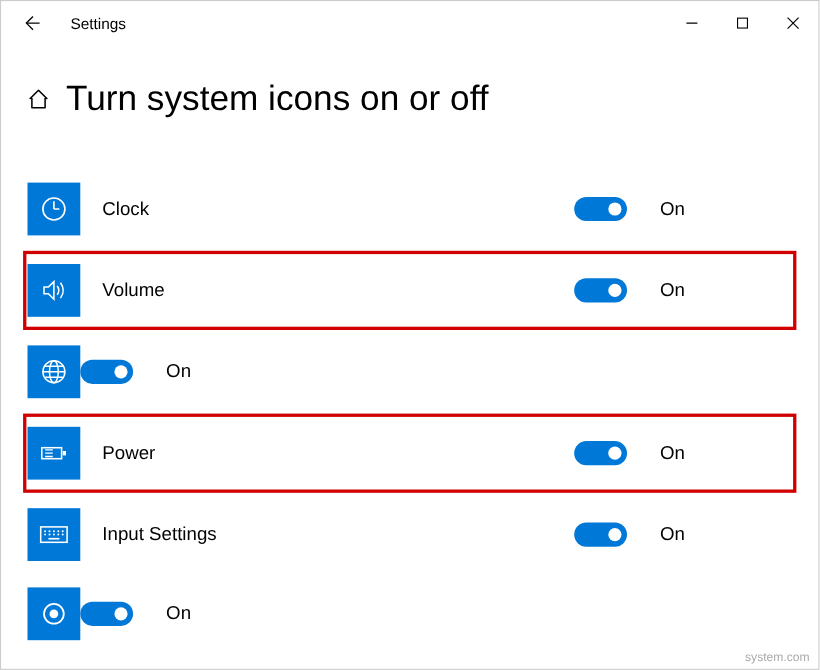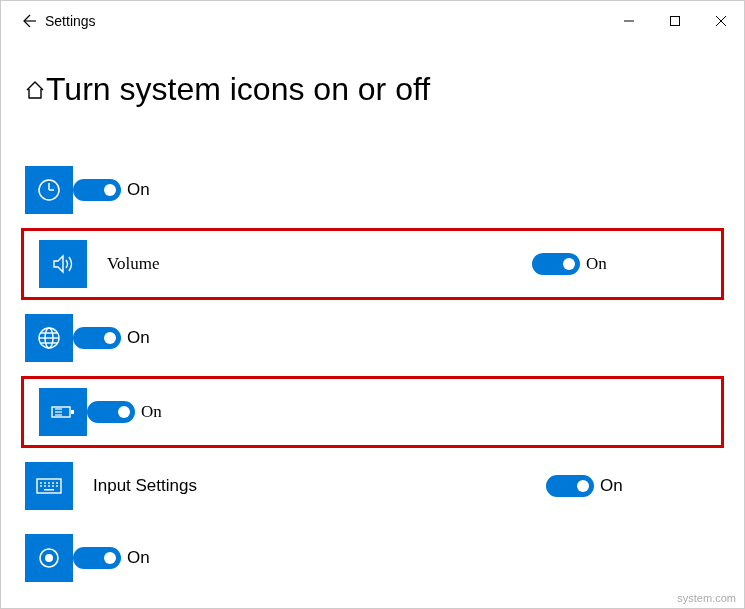--- a/index.html
+++ b/index.html
@@ -18,21 +18,21 @@
     }
     .titlebar {
       height: 40px;
       display: flex;
       align-items: center;
       padding: 0;
     }
     .titlebar-left {
       display: flex;
       align-items: center;
-      gap: 8px;
+      gap: 27px;
       padding-left: 18px;
     }
     .back-arrow {
       width: 18px;
       height: 18px;
       display: flex;
       align-items: center;
       justify-content: center;
       cursor: pointer;
     }
@@ -51,20 +51,21 @@
       align-items: center;
       justify-content: center;
       cursor: pointer;
     }
     .content {
       padding: 30px 20px 0 20px;
     }
     .page-header {
       display: flex;
       align-items: center;
+      gap: 14px;
       margin-bottom: 46px;
       padding-left: 3px;
     }
     .home-icon {
       width: 22px;
       height: 22px;
       display: flex;
       align-items: center;
       justify-content: center;
     }
@@ -81,42 +82,41 @@
     .setting-row {
       display: flex;
       align-items: center;
       height: 72px;
       padding: 0 4px;
       position: relative;
     }
     .setting-row.highlighted {
       border: 3px solid #d00000;
       margin: 2px 0;
-      padding: 0 15px;
-      font-family: Liberation Serif, serif;
+      padding: 0 1px;
     }
     .icon-tile {
       width: 48px;
       height: 48px;
       background: #0078d7;
       display: flex;
       align-items: center;
       justify-content: center;
       flex-shrink: 0;
     }
     .setting-label {
       font-size: 17px;
       color: #000;
       margin-left: 20px;
       flex-grow: 1;
     }
     .toggle-wrapper {
       display: flex;
       align-items: center;
-      gap: 6px;
+      gap: 30px;
       margin-right: 90px;
     }
     .toggle {
       width: 48px;
       height: 22px;
       background: #0078d7;
       border-radius: 11px;
       position: relative;
       cursor: pointer;
     }
@@ -188,20 +188,21 @@
   <div class="settings-list">
 
     <div class="setting-row">
       <div class="icon-tile">
         <svg width="26" height="26" viewBox="0 0 26 26">
           <circle cx="13" cy="13" r="10" stroke="#fff" stroke-width="1.5" fill="none"></circle>
           <line x1="13" y1="13" x2="13" y2="6" stroke="#fff" stroke-width="1.5"></line>
           <line x1="13" y1="13" x2="18" y2="13" stroke="#fff" stroke-width="1.5"></line>
         </svg>
       </div>
+      <span class="setting-label">Clock</span>
       <div class="toggle-wrapper">
         <div class="toggle">
           <div class="toggle-knob"></div>
         </div>
         <span class="toggle-state">On</span>
       </div>
     </div>
 
     <div class="setting-row highlighted">
       <div class="icon-tile">
@@ -241,20 +242,21 @@
     <div class="setting-row highlighted">
       <div class="icon-tile">
         <svg width="28" height="22" viewBox="0 0 28 22">
           <rect x="3" y="6" width="18" height="10" stroke="#fff" stroke-width="1.4" fill="none"></rect>
           <rect x="22" y="9" width="3" height="4" fill="#fff"></rect>
           <line x1="6" y1="8" x2="13" y2="8" stroke="#fff" stroke-width="1.2"></line>
           <line x1="6" y1="11" x2="13" y2="11" stroke="#fff" stroke-width="1.2"></line>
           <line x1="6" y1="14" x2="13" y2="14" stroke="#fff" stroke-width="1.2"></line>
         </svg>
       </div>
+      <span class="setting-label">Power</span>
       <div class="toggle-wrapper">
         <div class="toggle">
           <div class="toggle-knob"></div>
         </div>
         <span class="toggle-state">On</span>
       </div>
     </div>
 
     <div class="setting-row">
       <div class="icon-tile">

